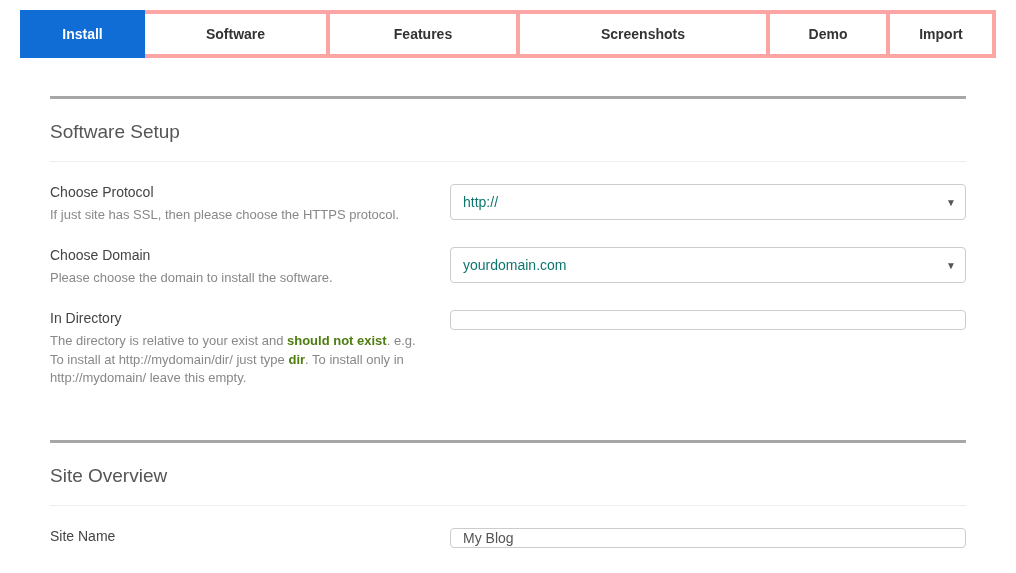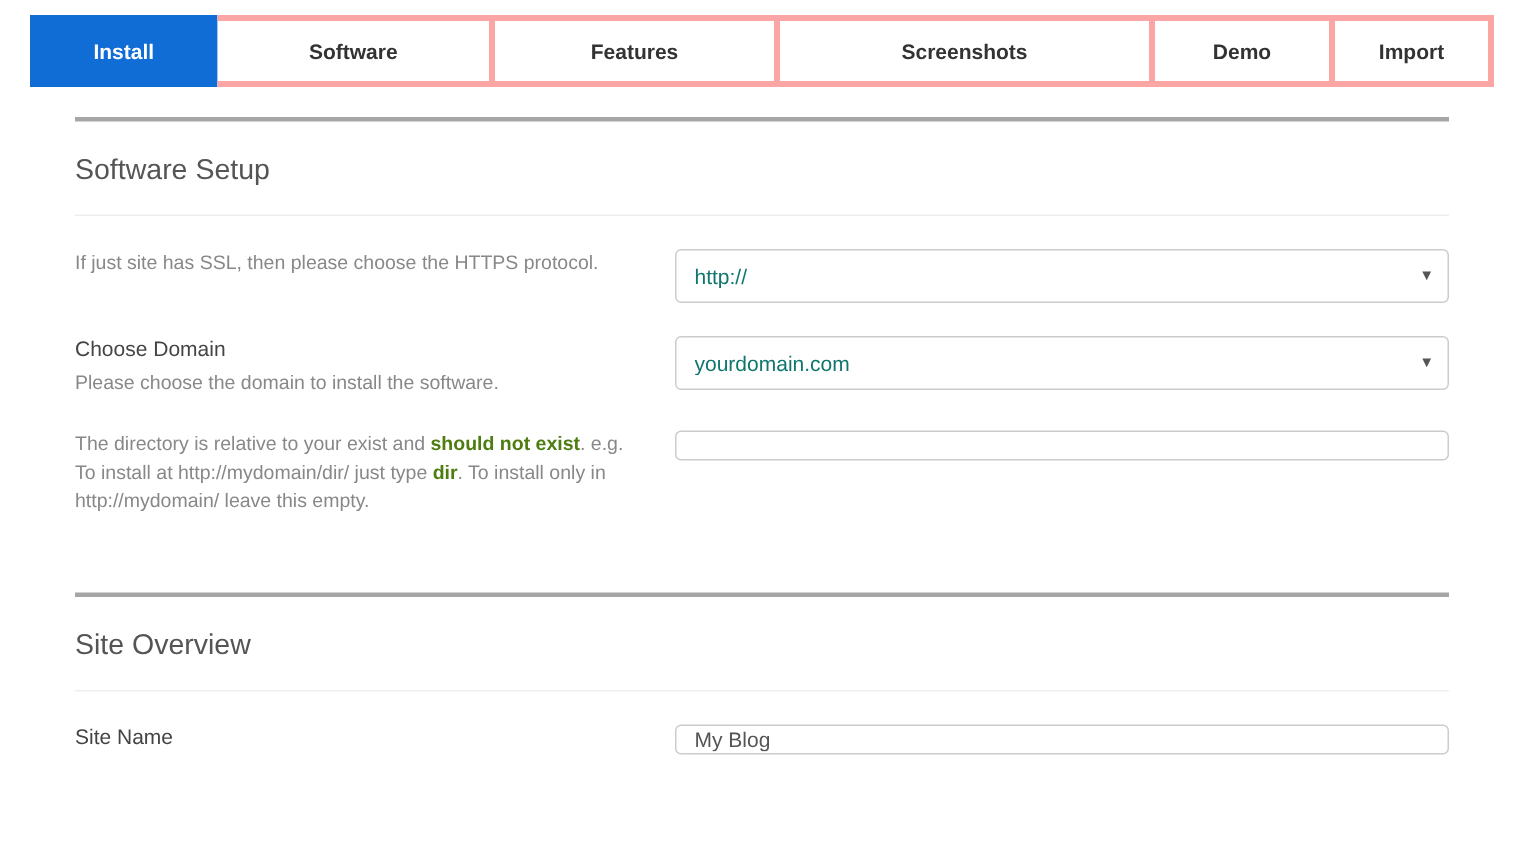--- a/index.html
+++ b/index.html
@@ -32,21 +32,21 @@
     .tab.screenshots { flex: 0 0 250px; }
     .tab.demo { flex: 0 0 120px; }
     .tab.import { flex: 1; }
     .tab + .tab { border-left: none; }
     .tab.active {
       background: #116dd6;
       color: #fff;
       border-color: #116dd6;
     }
     .content {
-      margin-top: 20px;
+      margin-top: 38px;
       padding: 0 30px;
     }
     .section-bar {
       height: 3px;
       background: #a6a6a6;
       margin-bottom: 22px;
     }
     .section-title {
       font-size: 19px;
       font-weight: 500;
@@ -130,20 +130,21 @@
 </div>
 
 <div class="content">
 
   <div class="section-bar"></div>
   <div class="section-title">Software Setup</div>
   <div class="thin-divider"></div>
 
   <div class="form-row">
     <div class="form-left">
+      <div class="field-label">Choose Protocol</div>
       <div class="field-help">If just site has SSL, then please choose the HTTPS protocol.</div>
     </div>
     <div class="form-right">
       <div class="select-wrap">
         <select class="form-control">
           <option>http://</option>
         </select>
         <span class="select-caret">▼</span>
       </div>
     </div>
@@ -159,20 +160,21 @@
         <select class="form-control">
           <option>yourdomain.com</option>
         </select>
         <span class="select-caret">▼</span>
       </div>
     </div>
   </div>
 
   <div class="form-row">
     <div class="form-left">
+      <div class="field-label">In Directory</div>
       <div class="field-help">
         <span>The directory is relative to your exist and </span><b>should not exist</b><span>. e.g. To install at http://mydomain/dir/ just type </span><b>dir</b><span>. To install only in http://mydomain/ leave this empty.</span>
       </div>
     </div>
     <div class="form-right">
       <input type="text" class="form-control" value="" style="">
     </div>
   </div>
 
   <div class="section-gap"></div>

